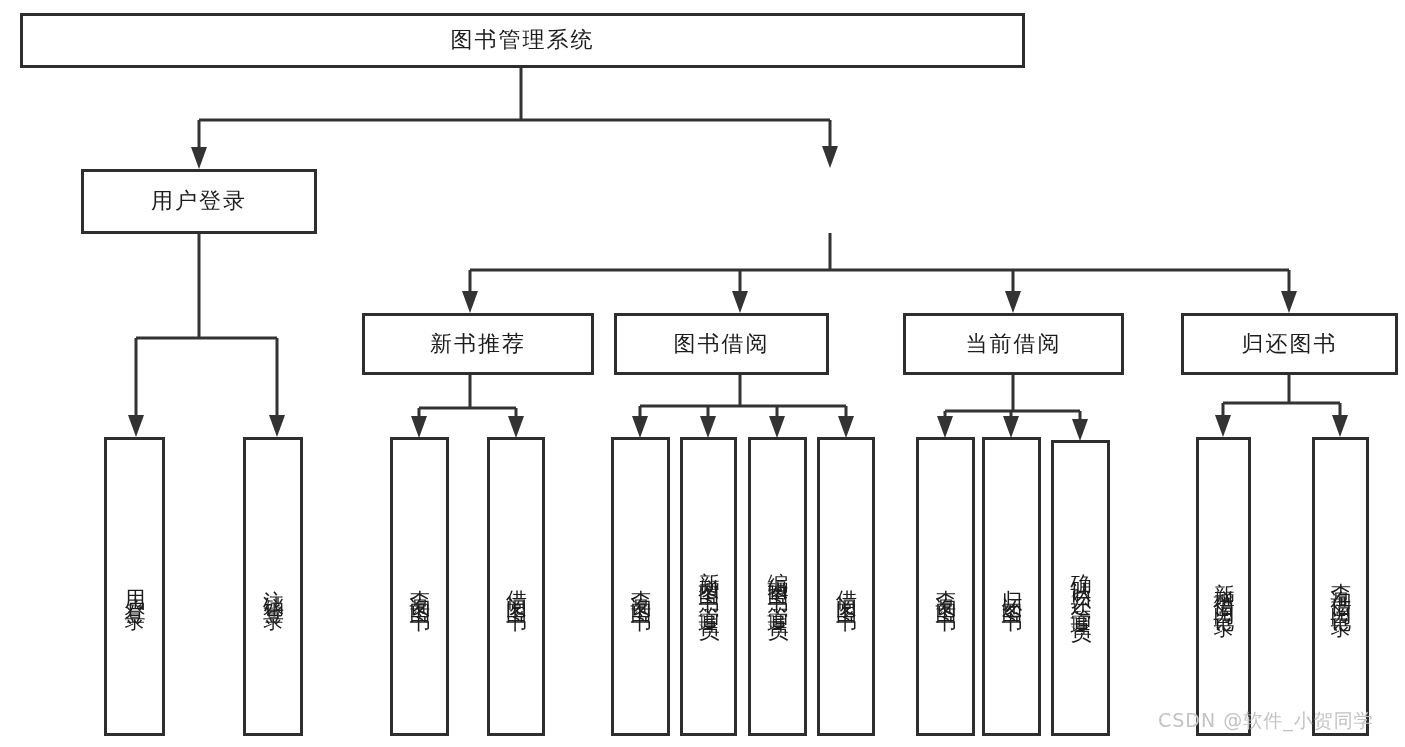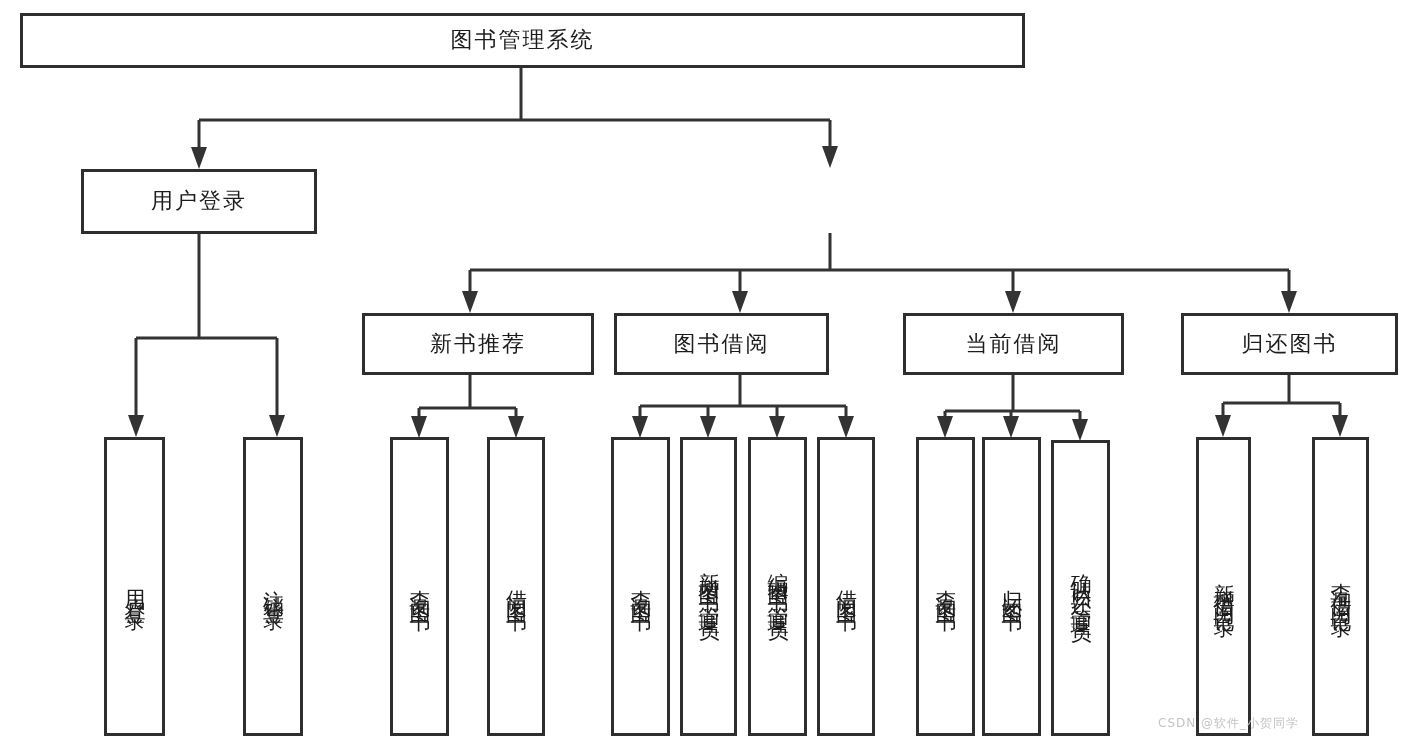--- a/index.html
+++ b/index.html
@@ -34,24 +34,23 @@
     font-size:21px;
     letter-spacing:7px;
     line-height:1;
     white-space:normal;
   }
   .watermark{
     position:absolute;
     left:1158px;top:708px;
     width:247px;
     color:#c3c3c3;
-    font-size:12px;
+    font-size:19px;
     letter-spacing:1px;
     white-space:nowrap;
-    margin-top:7px;
   }
 </style>
 </head>
 <body>
 
 <div class="stage">
 
   <svg class="wires" viewBox="0 0 1405 747" aria-hidden="true">
     <path class="wire" d="
       M521 68 V120 M199 120 H830 M199 120 V150 M830 120 V149

